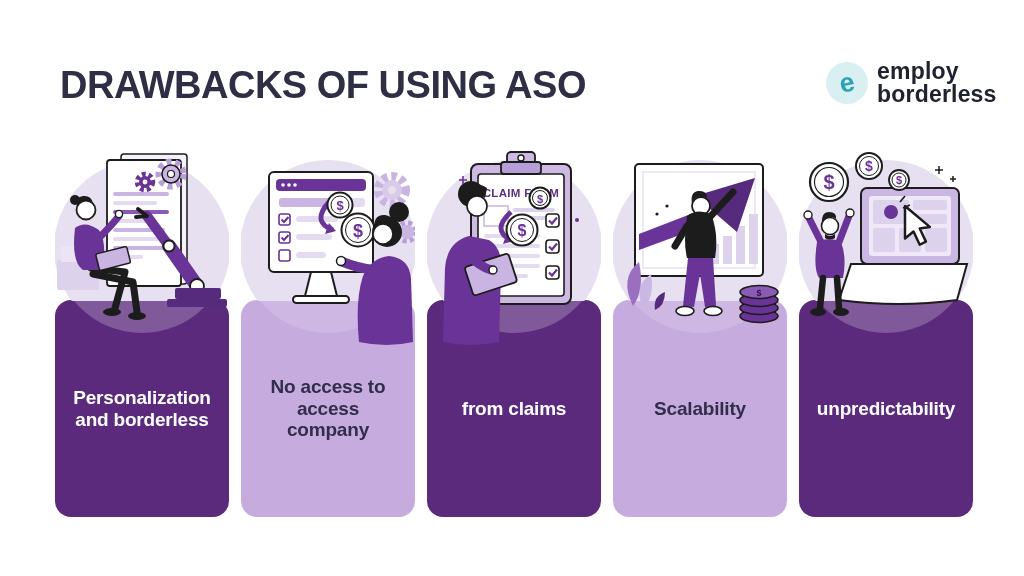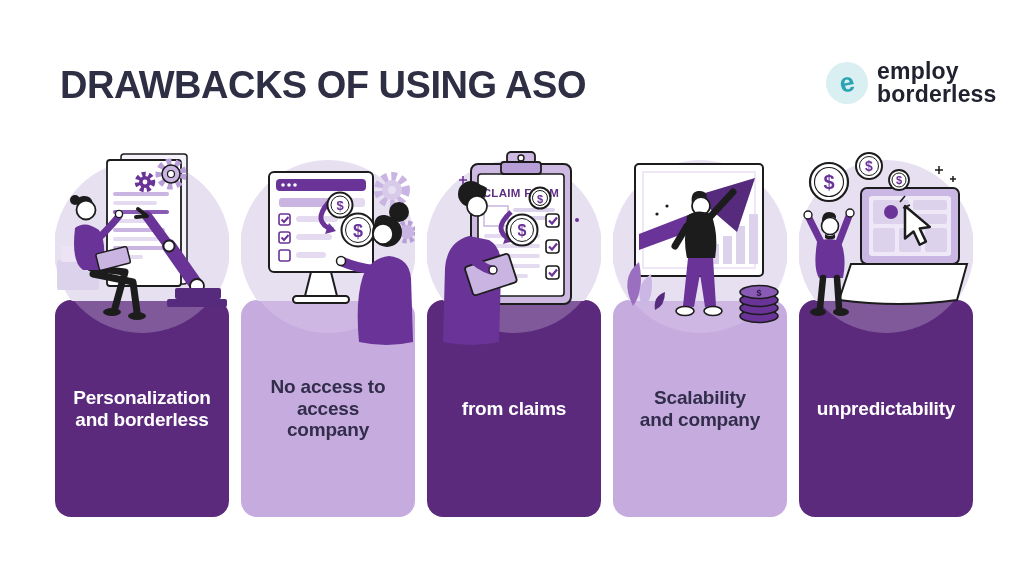--- a/index.html
+++ b/index.html
@@ -303,21 +303,20 @@
     <g>
       <path d="M20,156 Q6,128 26,112 Q32,140 20,156 Z" fill="#9b6fc0"></path>
       <path d="M30,158 Q20,136 38,124 Q42,148 30,158 Z" fill="#cbb7e4"></path>
       <path d="M42,160 Q40,146 52,142 Q52,156 42,160 Z" fill="#562a7c"></path>
     </g>
   </svg>
   <div class="card light">
     <div class="dome"></div>
     <div class="card-label">
       <span>Scalability</span>
-      <span>and company</span>
     </div>
   </div>
 </div>
 
 <div class="col" style="left:799px">
   <svg class="illus" viewBox="0 0 174 196">
     <defs>
         <clipPath id="cp5">
           <rect width="174" height="151"></rect>
         </clipPath>

